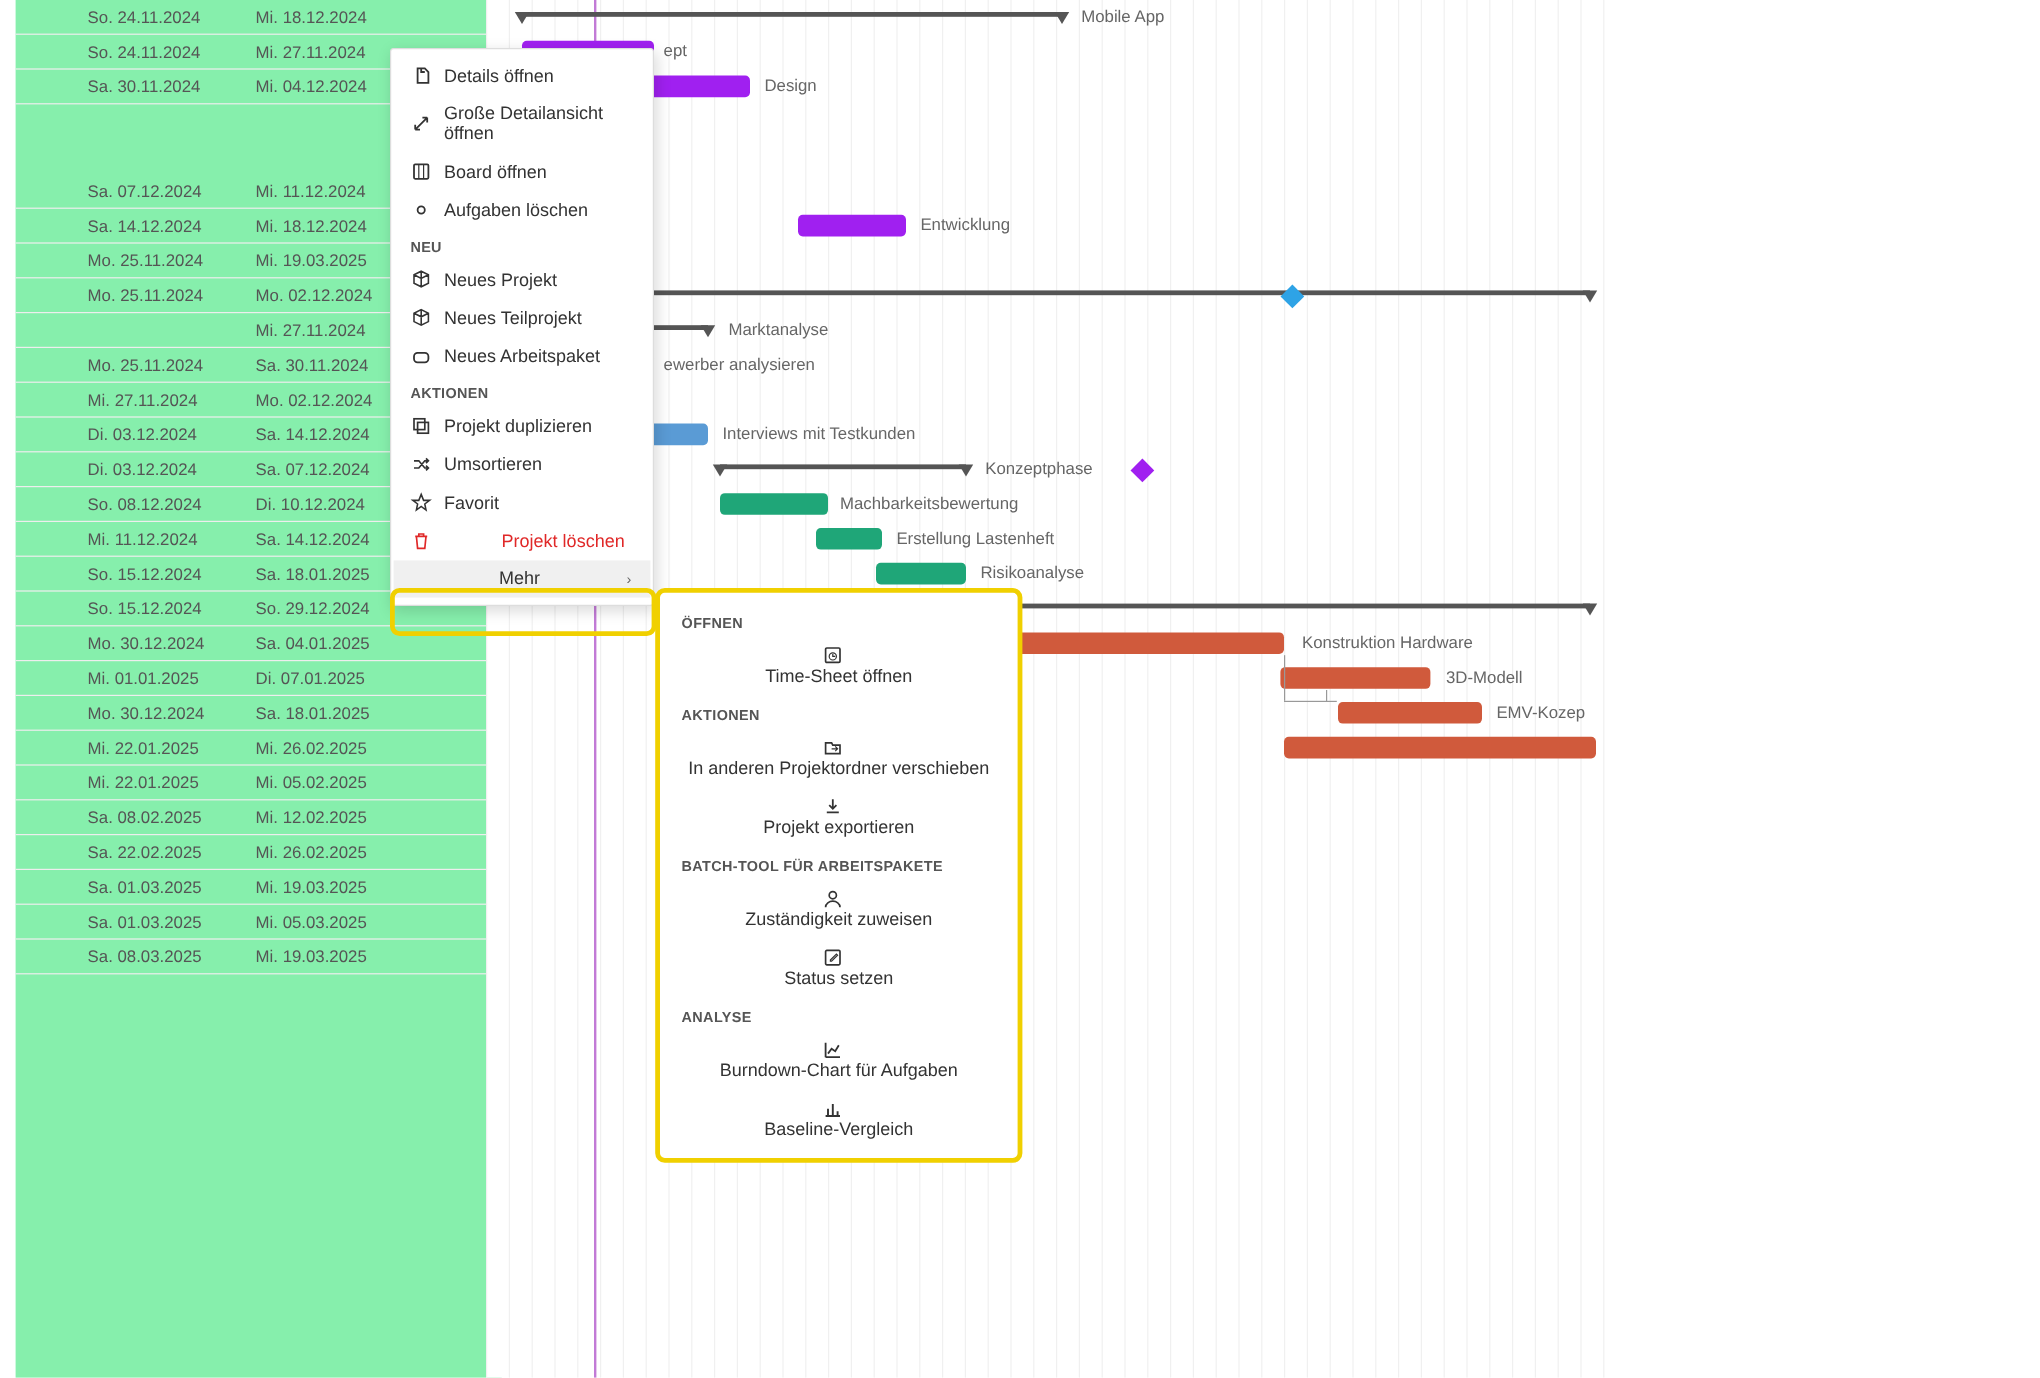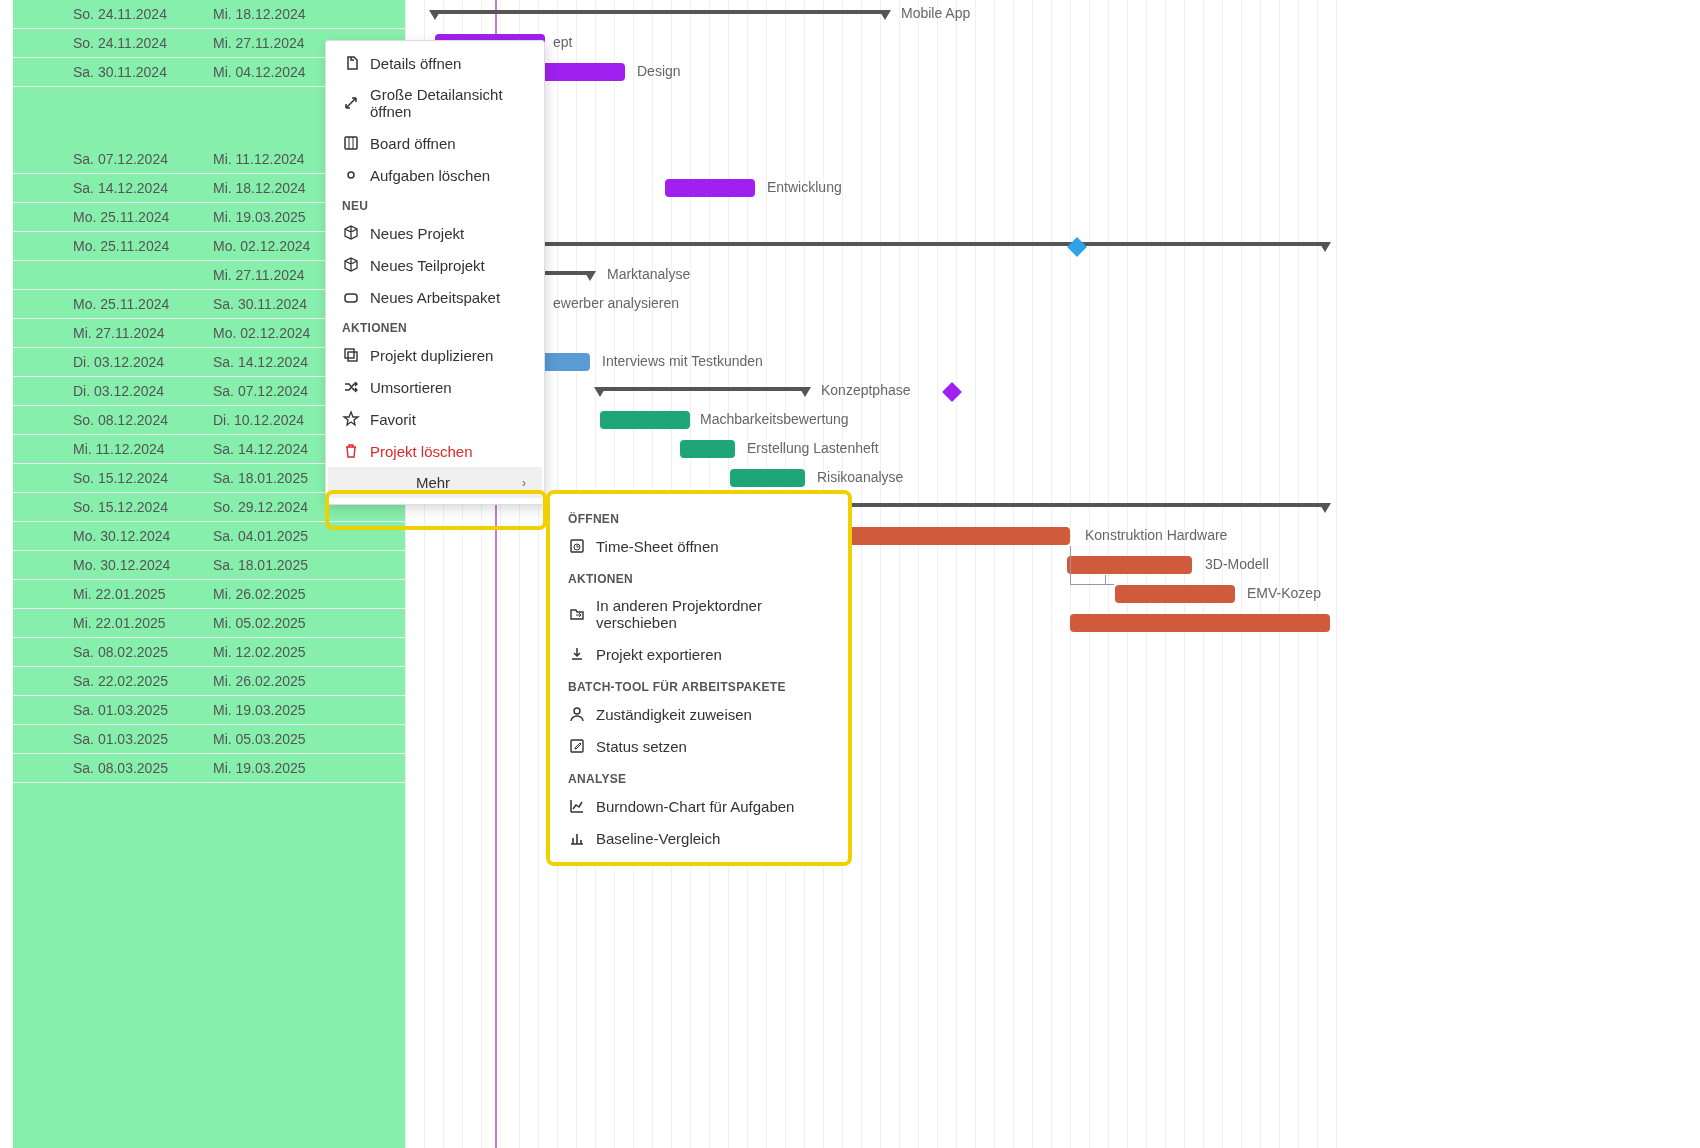--- a/index.html
+++ b/index.html
@@ -126,21 +126,21 @@
   letter-spacing: 0.3px;
 }
 .ctx-item {
   display: flex;
   align-items: center;
   padding: 7px 16px;
   font-size: 15px;
   color: #333;
   cursor: pointer;
 }
-.ctx-item.danger { color: #e02828; }
+.ctx-item.danger { color: #e02828; gap: 48px; }
 .ctx-item.highlighted {
   background: #f0f0f0;
 }
 .ctx-item .ico {
   width: 18px; height: 18px;
   margin-right: 10px;
   display: inline-flex;
   align-items: center;
   justify-content: center;
 }
@@ -167,21 +167,21 @@
   position: absolute;
   left: 546px; top: 490px;
   width: 306px;
   background: #fff;
   border: 4px solid #f0d000;
   border-radius: 8px;
   padding: 8px 0;
   z-index: 40;
 }
 .submenu .ctx-header { padding: 10px 18px 4px; }
-.submenu .ctx-item { padding: 7px 18px; }
+.submenu .ctx-item { padding: 7px 18px; flex-direction: column; }
 
 svg { display: block; }
 </style>
 </head>
 <body>
 
 <div class="date-panel">
   <div id="date-rows">
       <div class="date-row">
         <span class="date-col1">So. 24.11.2024</span>
@@ -244,20 +244,24 @@
         <span class="date-col1">So. 15.12.2024</span>
         <span class="date-col2">Sa. 18.01.2025</span>
       </div>
       <div class="date-row">
         <span class="date-col1">So. 15.12.2024</span>
         <span class="date-col2">So. 29.12.2024</span>
       </div>
       <div class="date-row">
         <span class="date-col1">Mo. 30.12.2024</span>
         <span class="date-col2">Sa. 04.01.2025</span>
+      </div>
+      <div class="date-row">
+        <span class="date-col1">Mi. 01.01.2025</span>
+        <span class="date-col2">Di. 07.01.2025</span>
       </div>
       <div class="date-row">
         <span class="date-col1">Mo. 30.12.2024</span>
         <span class="date-col2">Sa. 18.01.2025</span>
       </div>
       <div class="date-row">
         <span class="date-col1">Mi. 22.01.2025</span>
         <span class="date-col2">Mi. 26.02.2025</span>
       </div>
       <div class="date-row">

